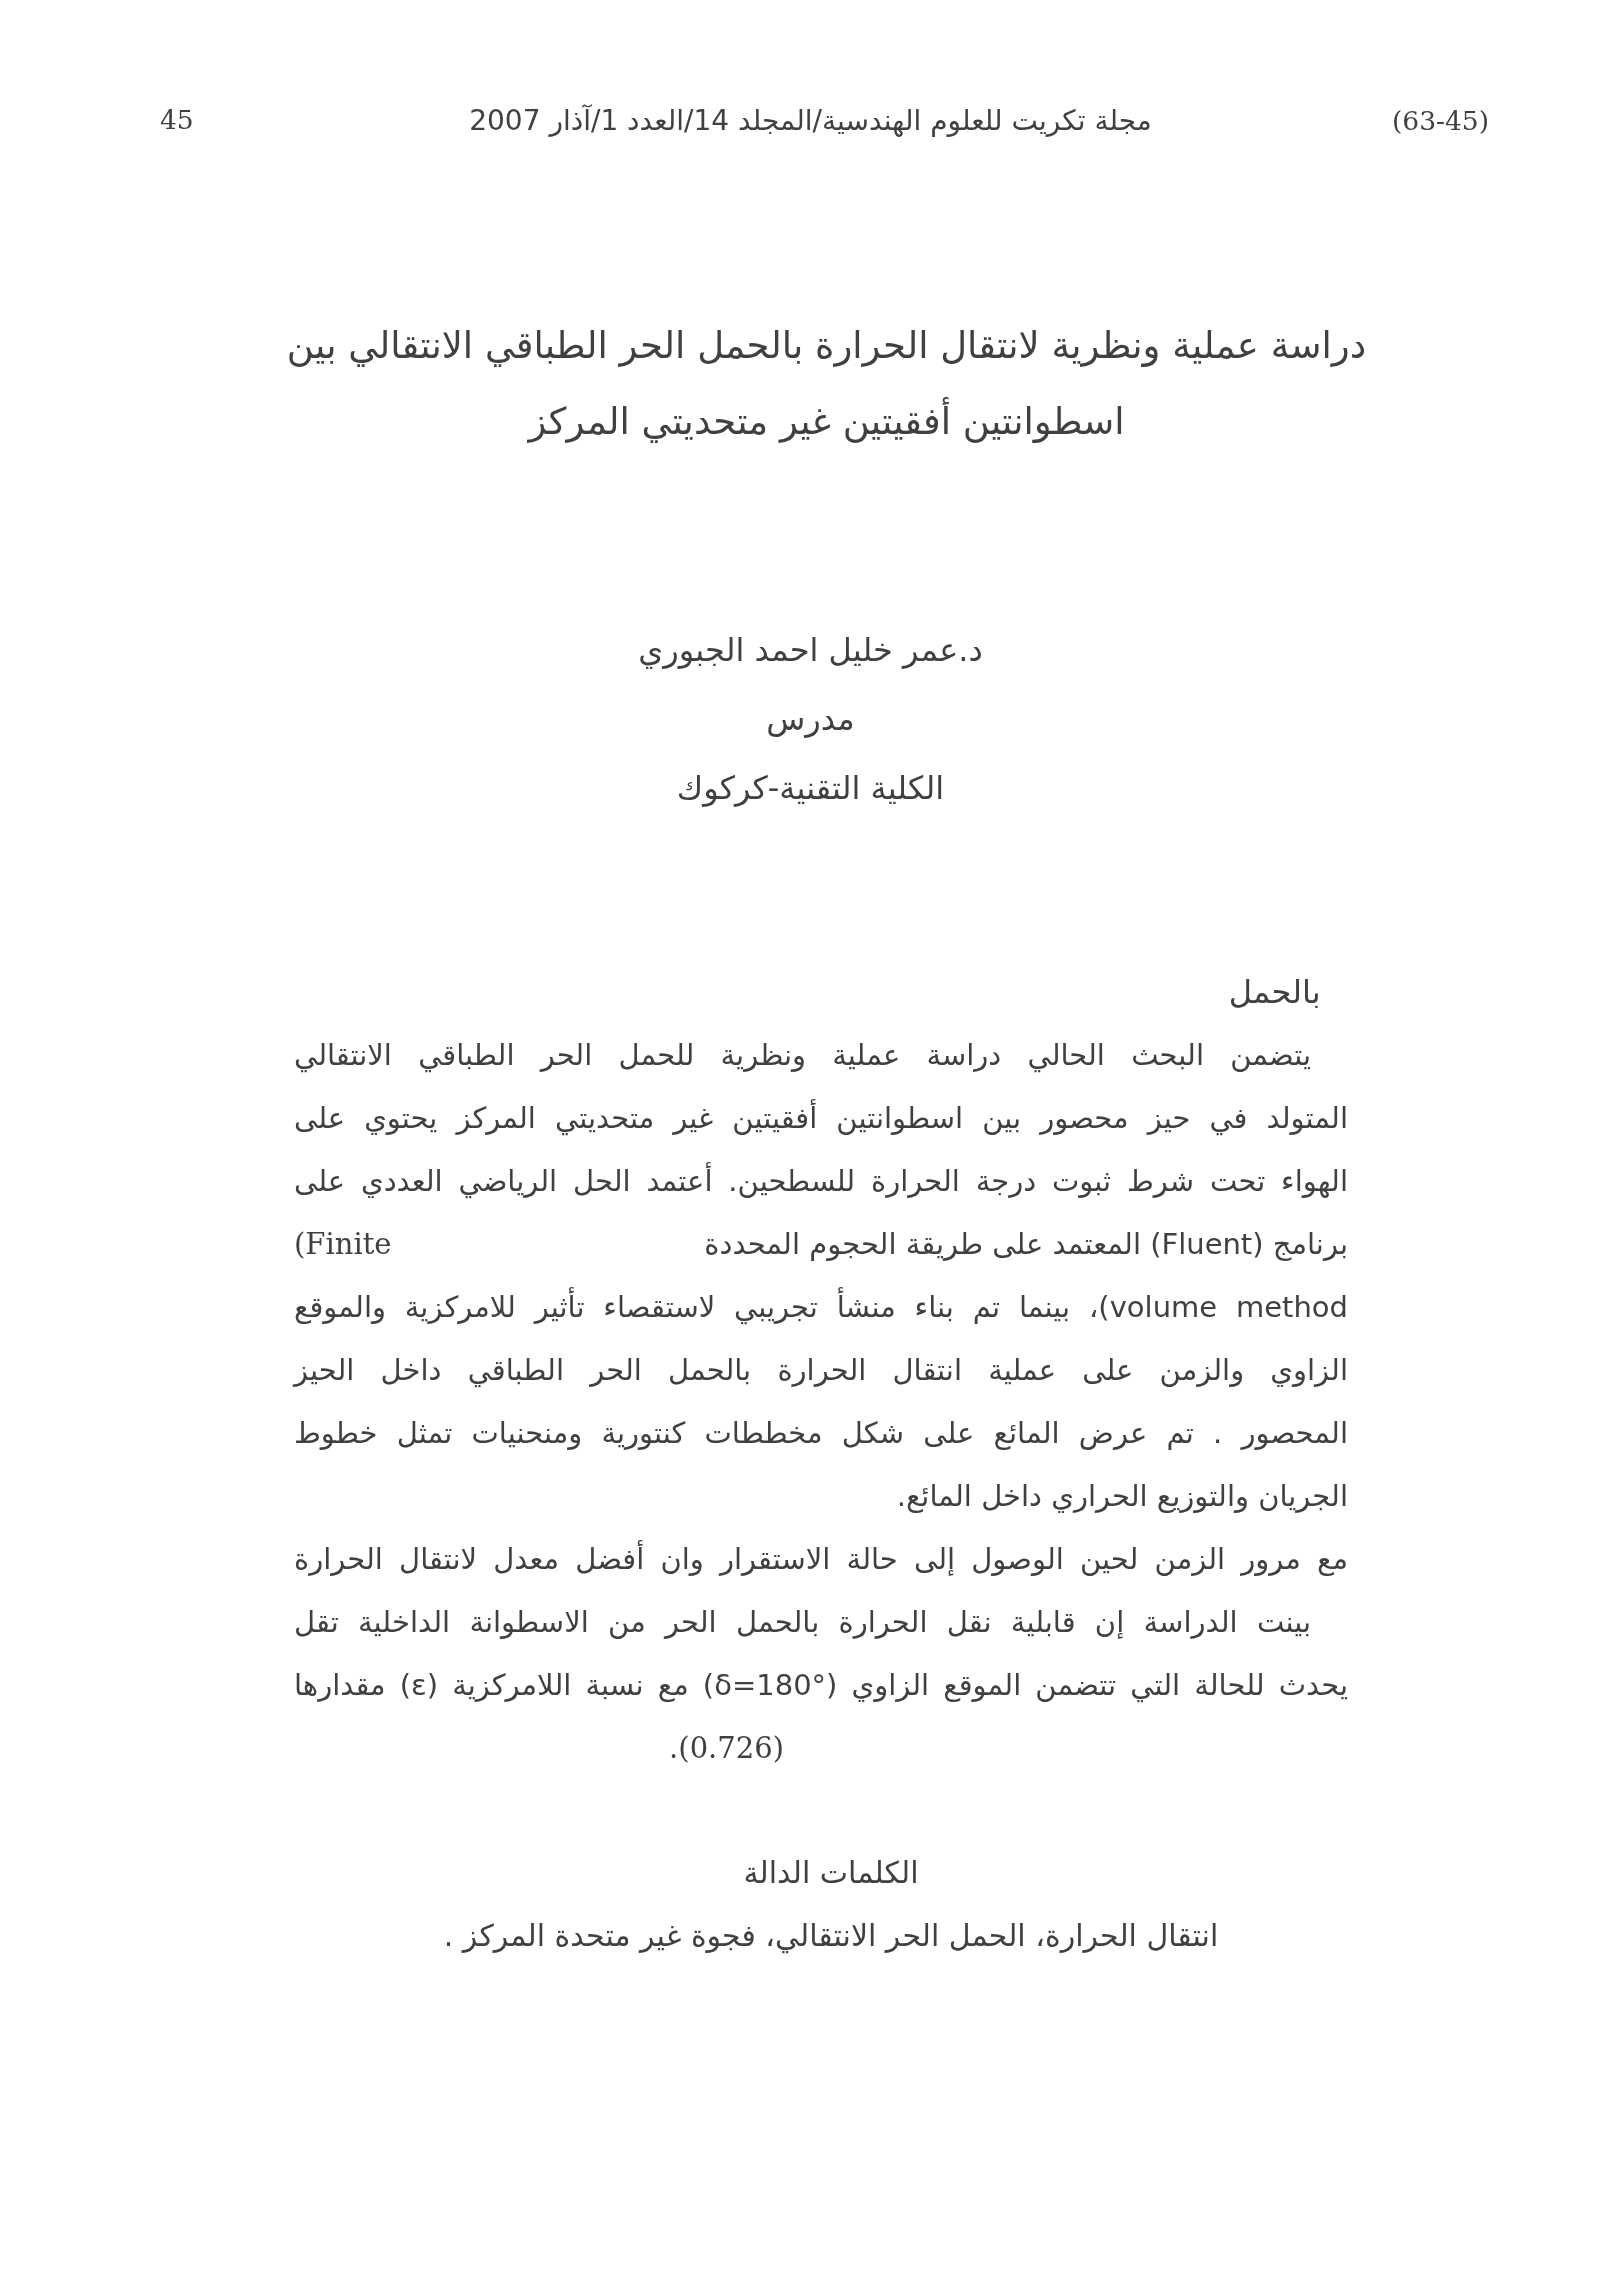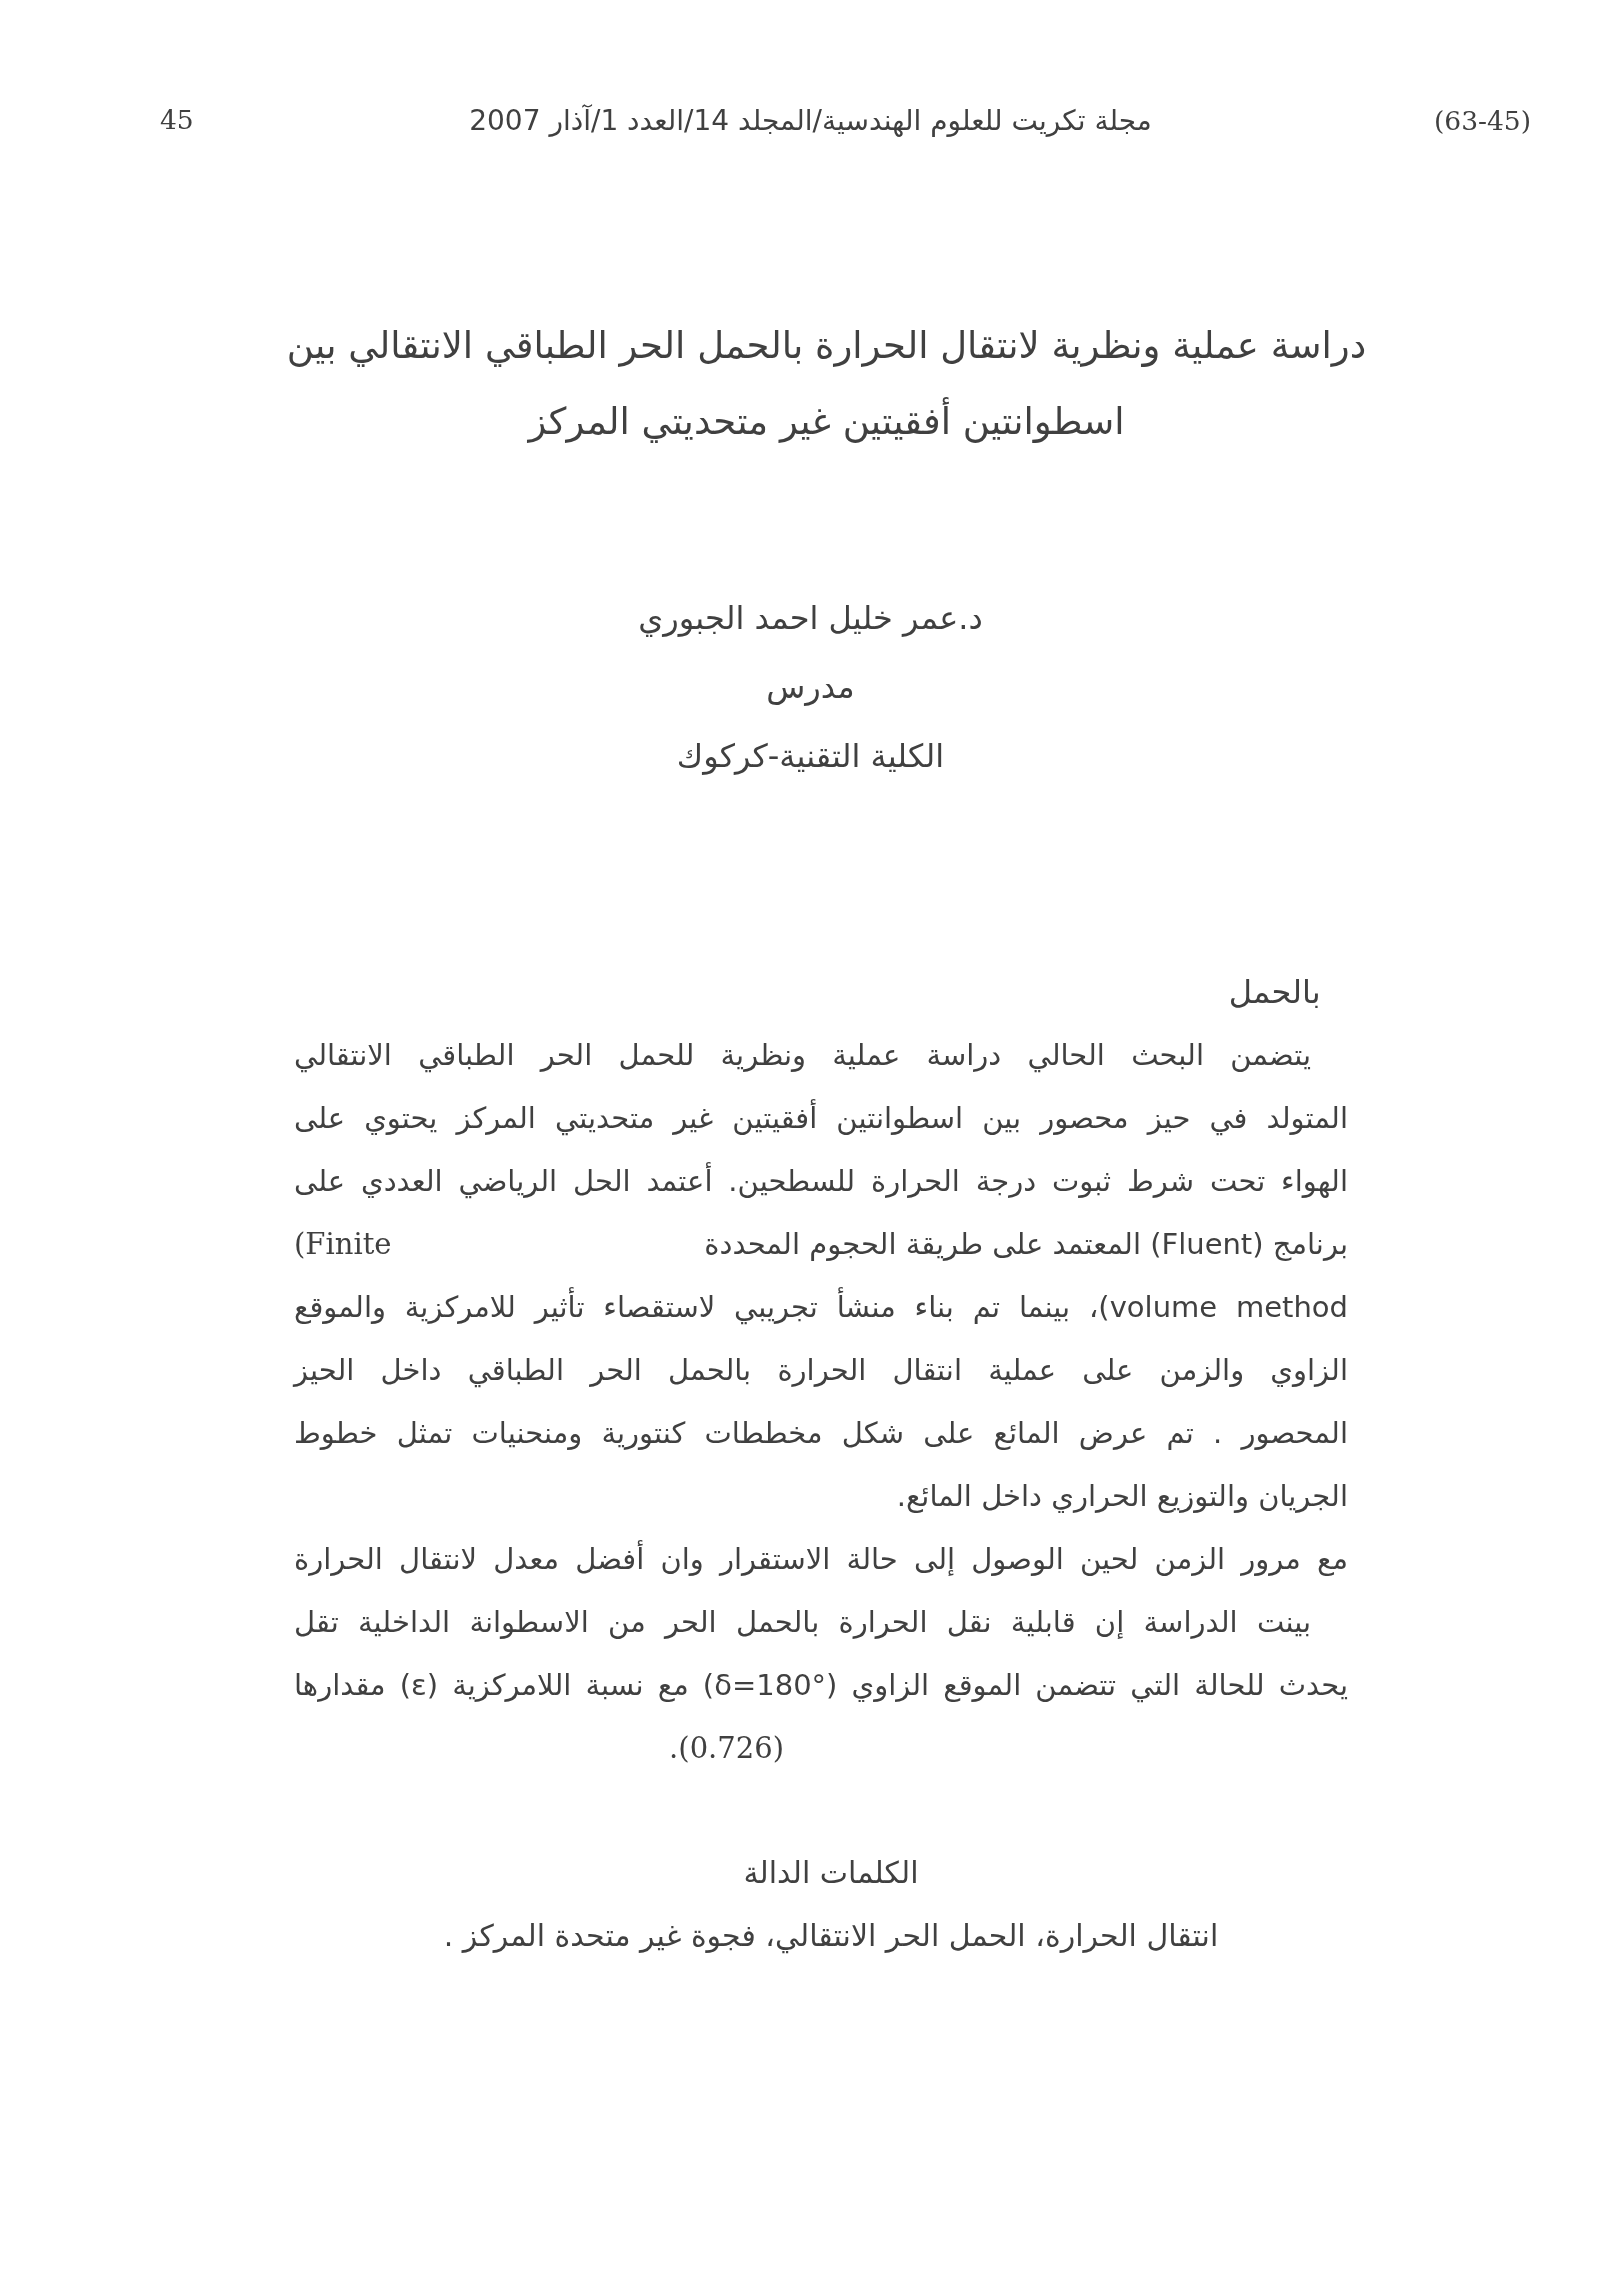--- a/index.html
+++ b/index.html
@@ -37,41 +37,41 @@
     position: absolute;
     left: 0;
     right: 0;
     top: 0;
     text-align: center;
     font-size: 28px;
     line-height: 45px;
   }
   .page-range {
     position: absolute;
-    left: 1434px;
+    left: 1392px;
     top: 2.9px;
     font-family: "DejaVu Serif", serif;
     font-size: 26.5px;
     line-height: 39px;
   }
   
   .title-block {
     position: absolute;
     top: 308px;
     left: 0;
     width: 100%;
     text-align: center;
     font-size: 37px;
     line-height: 76px;
     padding-left: 16px;
   }
   
   .author-block {
     position: absolute;
-    top: 584px;
+    top: 616px;
     left: 0;
     width: 100%;
     text-align: center;
     font-size: 32px;
     line-height: 69px;
   }
   
   .abstract {
     position: absolute;
     top: 961px;

